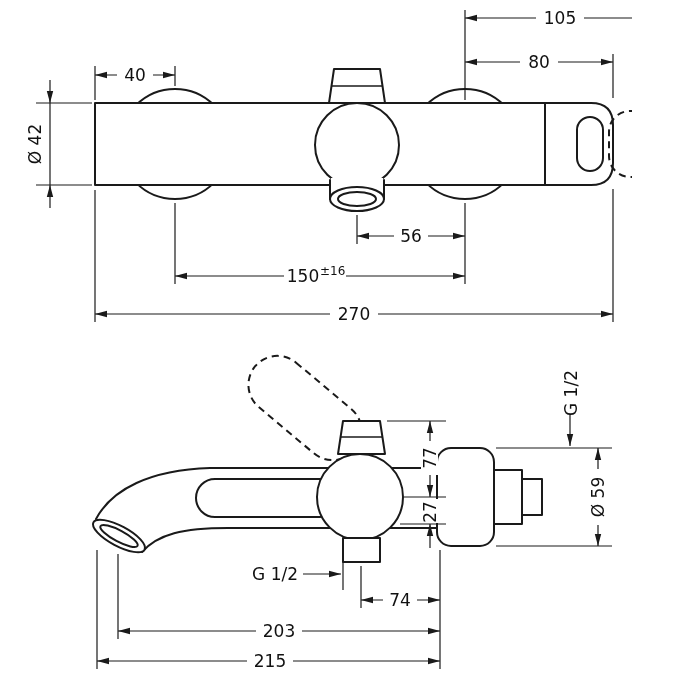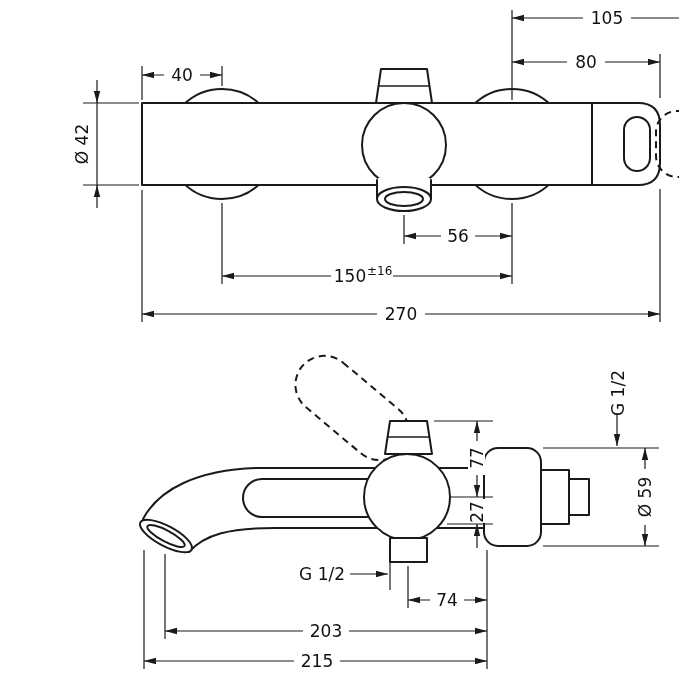--- a/index.html
+++ b/index.html
@@ -1,16 +1,16 @@
 <!DOCTYPE html>
 <html><head>
 <meta charset="utf-8">
 <style>
   html,body{margin:0;padding:0;background:#fff;}
-  .page{width:632px;height:700px;background:#fff;position:relative;overflow:hidden;padding-left:47px;}
+  .page{width:632px;height:700px;background:#fff;position:relative;overflow:hidden;}
   svg{display:block;}
   .part{fill:none;stroke:#1a1a1a;stroke-width:2;stroke-linejoin:round;stroke-linecap:round;}
   .partw{fill:#ffffff;stroke:#1a1a1a;stroke-width:2;stroke-linejoin:round;}
   .dashedpart{fill:none;stroke:#1a1a1a;stroke-width:2;stroke-dasharray:7 5;stroke-linejoin:round;}
   .dim,.ext{fill:none;stroke:#1a1a1a;stroke-width:1.2;}
   .mask{fill:#ffffff;stroke:none;}
   .thin{fill:none;stroke:#1a1a1a;stroke-width:1.6;}
   text.dimtxt{font:17px "DejaVu Sans", sans-serif;fill:#111;}
   text.suptxt{font:12px "DejaVu Sans", sans-serif;fill:#111;}
 </style>

